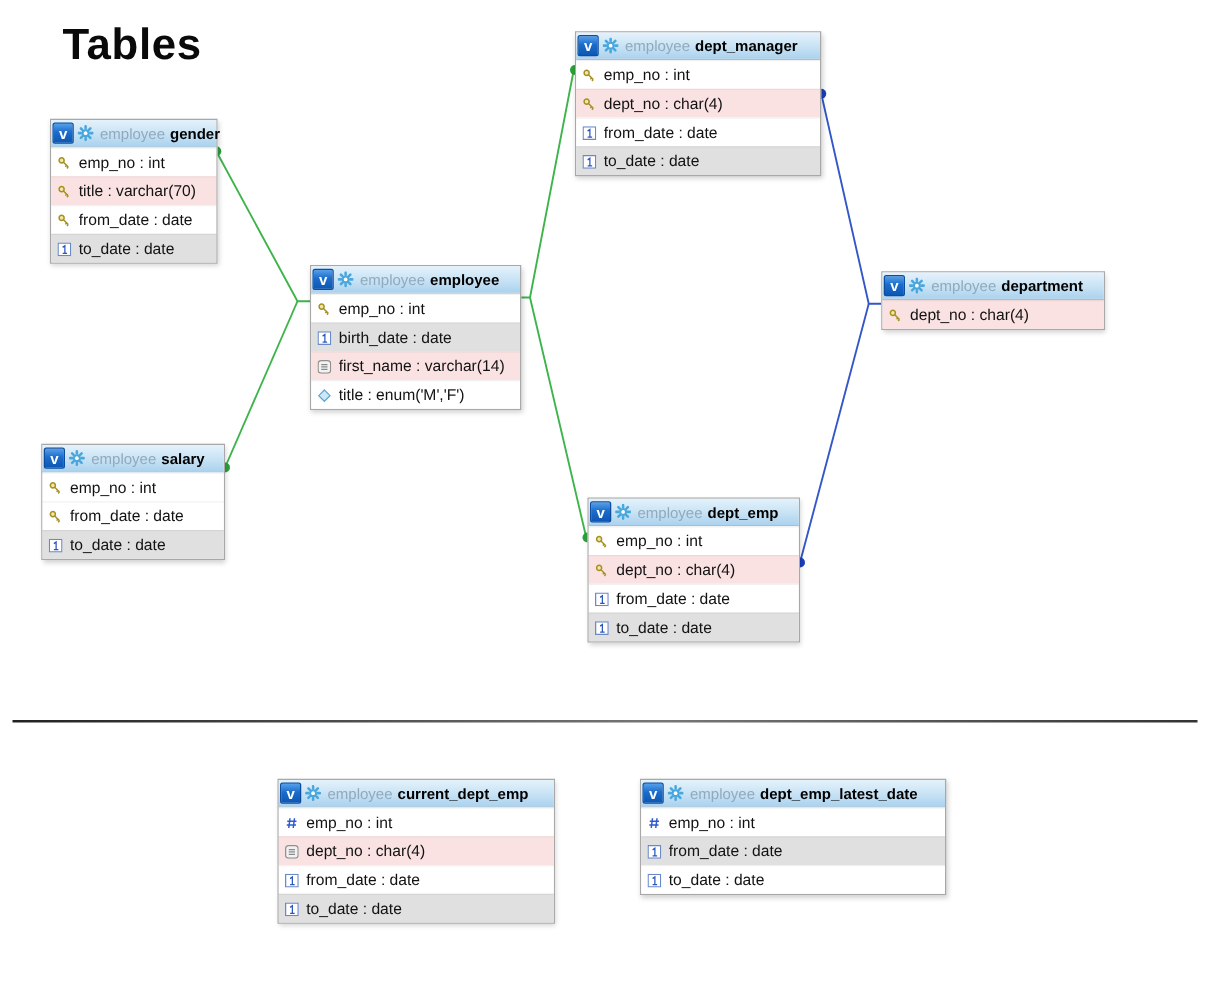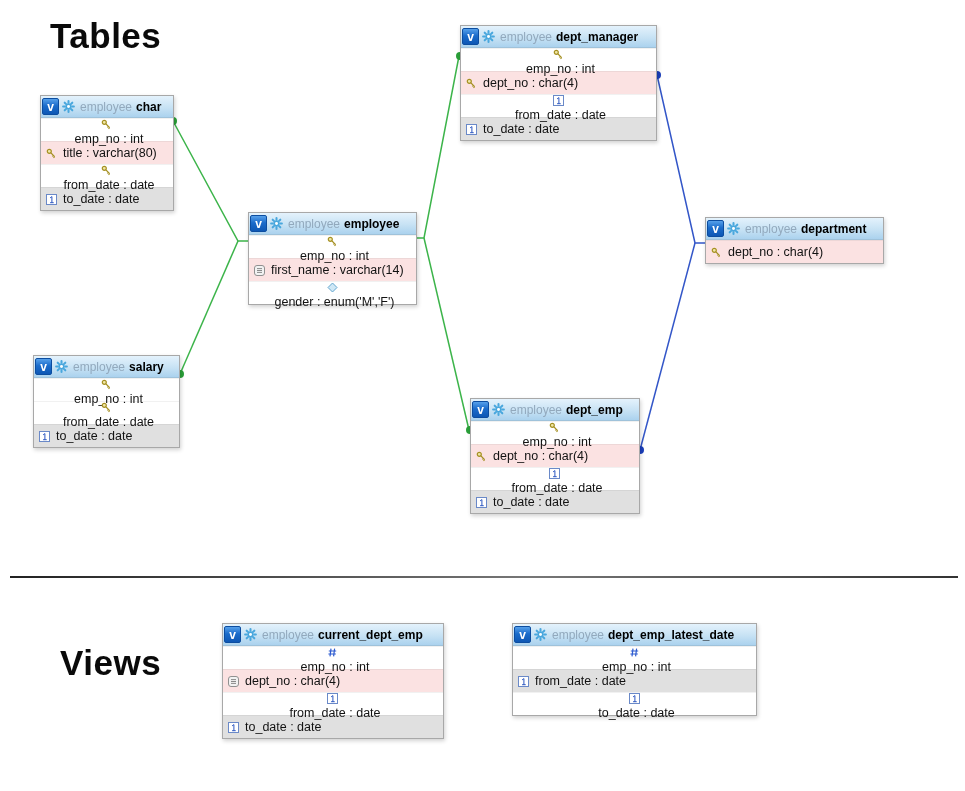--- a/index.html
+++ b/index.html
@@ -17,21 +17,21 @@
   .vb{flex:0 0 auto;width:17px;height:17px;margin:0 3px 0 1px;border-radius:2px;
       background:linear-gradient(180deg,#56a0ea 0%,#1b6ccb 45%,#0e57b4 100%);
       border:1px solid #0c4da0;box-sizing:border-box;color:#fff;font-size:12px;font-weight:700;
       display:flex;align-items:center;justify-content:center;line-height:1;}
   .gear{flex:0 0 auto;width:13px;height:13px;display:flex;align-items:center;}
   .schema{color:#92a9bd;font-size:12px;margin:0 4px 0 5px;}
   .tname{color:#000;font-weight:700;font-size:12px;padding-right:8px;text-align:center;}
   .row{height:22px;display:flex;align-items:center;padding-left:4px;font-size:12.5px;color:#121212;
        border-top:1px solid rgba(120,120,120,.10);white-space:nowrap;}
   .row .ic{flex:0 0 13px;width:13px;display:flex;justify-content:center;margin-right:5px;}
-  .v-white{background:#ffffff;flex-direction:column;}
+  .v-white{background:#ffffff;}
   .v-pink{background:#fbe2e2;}
   .v-gray{background:#e0e0e0;}
 </style>
 </head>
 <body>
 
 <div class="canvas">
 
   <svg class="wires" width="965" height="791">
     <g fill="none" stroke="#3cb44a" stroke-width="1.5">
@@ -48,55 +48,54 @@
       <circle cx="173" cy="121" r="4" fill="#2aa039"></circle>
       <circle cx="180" cy="374" r="4" fill="#2aa039"></circle>
       <circle cx="460" cy="56" r="4" fill="#2aa039"></circle>
       <circle cx="470" cy="430" r="4" fill="#2aa039"></circle>
       <circle cx="657" cy="75" r="4" fill="#1b3fbc"></circle>
       <circle cx="640" cy="450" r="4" fill="#1b3fbc"></circle>
     </g>
   </svg>
 
   <div class="heading" style="left:50px;top:16px;">Tables</div>
-  <div class="heading" style="left:60px;top:643px;">Views</div>
   <div class="divider"></div>
 
   <div class="tbl" style="left:40px;top:95px;width:132px;">
     <div class="hdr">
       <span class="vb">v</span>
       <span class="gear">
           <svg viewBox="0 0 14 14" width="13" height="13">
             <g stroke="#49a7dd" stroke-width="2.2" stroke-linecap="round">
               <path d="M7 1.2V3M7 11v1.8M1.2 7H3M11 7h1.8M2.9 2.9 4.2 4.2M9.8 9.8l1.3 1.3M11.1 2.9 9.8 4.2M4.2 9.8 2.9 11.1"></path>
             </g>
             <circle cx="7" cy="7" r="3.4" fill="#49a7dd"></circle>
             <circle cx="7" cy="7" r="1.6" fill="#fff"></circle>
           </svg>
         </span>
       <span class="schema">employee</span>
-      <span class="tname">char</span>
-    </div>
-    <div class="row v-white">
-        <span class="ic">
-          <svg viewBox="0 0 12 12" width="11" height="11">
-            <circle cx="3.6" cy="3.6" r="2.2" fill="#f0e7a8" stroke="#a59022" stroke-width="1.3"></circle>
-            <path d="M5.2 5.2 9.4 9.4M8 8l-1.2 1.2M9.4 9.4 8.2 10.6" stroke="#a59022" stroke-width="1.3" fill="none"></path>
-          </svg>
-        </span>
-        <span>emp_no : int</span>
-      </div>
-    <div class="row v-pink">
-        <span class="ic">
-          <svg viewBox="0 0 12 12" width="11" height="11">
-            <circle cx="3.6" cy="3.6" r="2.2" fill="#f0e7a8" stroke="#a59022" stroke-width="1.3"></circle>
-            <path d="M5.2 5.2 9.4 9.4M8 8l-1.2 1.2M9.4 9.4 8.2 10.6" stroke="#a59022" stroke-width="1.3" fill="none"></path>
-          </svg>
-        </span>
-        <span>title : varchar(80)</span>
+      <span class="tname">gender</span>
+    </div>
+    <div class="row v-white">
+        <span class="ic">
+          <svg viewBox="0 0 12 12" width="11" height="11">
+            <circle cx="3.6" cy="3.6" r="2.2" fill="#f0e7a8" stroke="#a59022" stroke-width="1.3"></circle>
+            <path d="M5.2 5.2 9.4 9.4M8 8l-1.2 1.2M9.4 9.4 8.2 10.6" stroke="#a59022" stroke-width="1.3" fill="none"></path>
+          </svg>
+        </span>
+        <span>emp_no : int</span>
+      </div>
+    <div class="row v-pink">
+        <span class="ic">
+          <svg viewBox="0 0 12 12" width="11" height="11">
+            <circle cx="3.6" cy="3.6" r="2.2" fill="#f0e7a8" stroke="#a59022" stroke-width="1.3"></circle>
+            <path d="M5.2 5.2 9.4 9.4M8 8l-1.2 1.2M9.4 9.4 8.2 10.6" stroke="#a59022" stroke-width="1.3" fill="none"></path>
+          </svg>
+        </span>
+        <span>title : varchar(70)</span>
       </div>
     <div class="row v-white">
         <span class="ic">
           <svg viewBox="0 0 12 12" width="11" height="11">
             <circle cx="3.6" cy="3.6" r="2.2" fill="#f0e7a8" stroke="#a59022" stroke-width="1.3"></circle>
             <path d="M5.2 5.2 9.4 9.4M8 8l-1.2 1.2M9.4 9.4 8.2 10.6" stroke="#a59022" stroke-width="1.3" fill="none"></path>
           </svg>
         </span>
         <span>from_date : date</span>
       </div>
@@ -127,37 +126,46 @@
       <span class="tname">employee</span>
     </div>
     <div class="row v-white">
         <span class="ic">
           <svg viewBox="0 0 12 12" width="11" height="11">
             <circle cx="3.6" cy="3.6" r="2.2" fill="#f0e7a8" stroke="#a59022" stroke-width="1.3"></circle>
             <path d="M5.2 5.2 9.4 9.4M8 8l-1.2 1.2M9.4 9.4 8.2 10.6" stroke="#a59022" stroke-width="1.3" fill="none"></path>
           </svg>
         </span>
         <span>emp_no : int</span>
+      </div>
+    <div class="row v-gray">
+        <span class="ic">
+          <svg viewBox="0 0 11 11" width="11" height="11">
+            <rect x="0.5" y="0.5" width="10" height="10" fill="#fff" stroke="#6a89c8"></rect>
+            <path d="M4.1 3.9 5.9 2.6V8.7M4.1 8.7h3.6" stroke="#2b56c0" fill="none"></path>
+          </svg>
+        </span>
+        <span>birth_date : date</span>
       </div>
     <div class="row v-pink">
         <span class="ic">
           <svg viewBox="0 0 11 11" width="11" height="11">
             <rect x="0.5" y="0.5" width="10" height="10" rx="2.5" fill="#f2f2f2" stroke="#909090"></rect>
             <path d="M3 3.6h5M3 5.5h5M3 7.4h5" stroke="#8a8a8a" fill="none"></path>
           </svg>
         </span>
         <span>first_name : varchar(14)</span>
       </div>
     <div class="row v-white">
         <span class="ic">
           <svg viewBox="0 0 11 11" width="11" height="11">
             <path d="M5.5 1 10 5.5 5.5 10 1 5.5Z" fill="#cfe8f6" stroke="#63a6cf"></path>
           </svg>
         </span>
-        <span>gender : enum('M','F')</span>
+        <span>title : enum('M','F')</span>
       </div>
   </div>
 
   <div class="tbl" style="left:33px;top:355px;width:145px;">
     <div class="hdr">
       <span class="vb">v</span>
       <span class="gear">
           <svg viewBox="0 0 14 14" width="13" height="13">
             <g stroke="#49a7dd" stroke-width="2.2" stroke-linecap="round">
               <path d="M7 1.2V3M7 11v1.8M1.2 7H3M11 7h1.8M2.9 2.9 4.2 4.2M9.8 9.8l1.3 1.3M11.1 2.9 9.8 4.2M4.2 9.8 2.9 11.1"></path>

